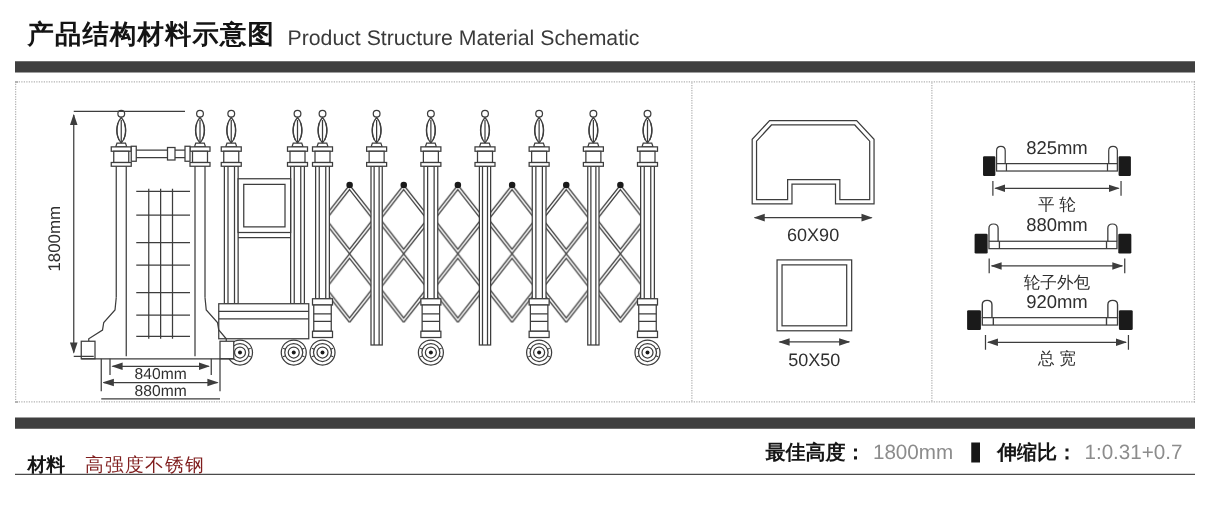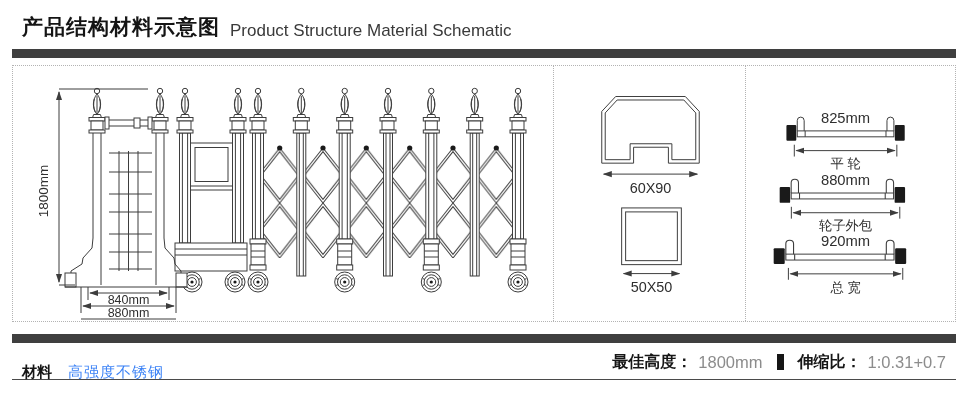--- a/index.html
+++ b/index.html
@@ -13,21 +13,21 @@
   .panels{margin:7px 12px 0;height:257px;border:1px dotted #b3b3b3;display:flex;box-sizing:border-box;background:#fff;}
   .panel{position:relative;box-sizing:border-box;height:100%;}
   .panel-gate{width:540px;}
   .panel-mid{width:192px;border-left:1px dotted #b3b3b3;}
   .panel-ax{flex:1;border-left:1px dotted #b3b3b3;}
   .panel svg{display:block;width:100%;height:100%;}
   .bottom-bar{margin-top:12px;}
   .footer{margin:8px 12px 0;padding:0 10px;display:flex;justify-content:space-between;align-items:center;height:22px;}
   .material{display:flex;align-items:baseline;gap:16px;margin-top:20px;}
   .material .lab{font-size:15px;font-weight:bold;color:#161616;}
-  .material .val{font-size:15px;color:#3b82f6;letter-spacing:1px;}
+  .material .val{font-size:15px;color:#7f1d1d;letter-spacing:1px;}
   .specs{display:flex;align-items:center;}
   .specs .lab{font-size:16px;font-weight:bold;color:#161616;}
   .specs .val{font-size:16.5px;color:#8c8c8c;margin-left:6px;}
   .spec-divider{display:inline-block;width:7px;height:16px;background:#161616;margin:0 14px;}
   .footer-line{margin:6px 12px 0;border-top:1px solid #4a4a4a;}
   
   .ln{stroke:#3d3d3d;stroke-width:1;fill:none;}
   .fw{fill:#fff;stroke:#3d3d3d;stroke-width:1;}
   .fb{fill:#1a1a1a;stroke:none;}
   .dim{stroke:#3d3d3d;stroke-width:1;fill:none;}

